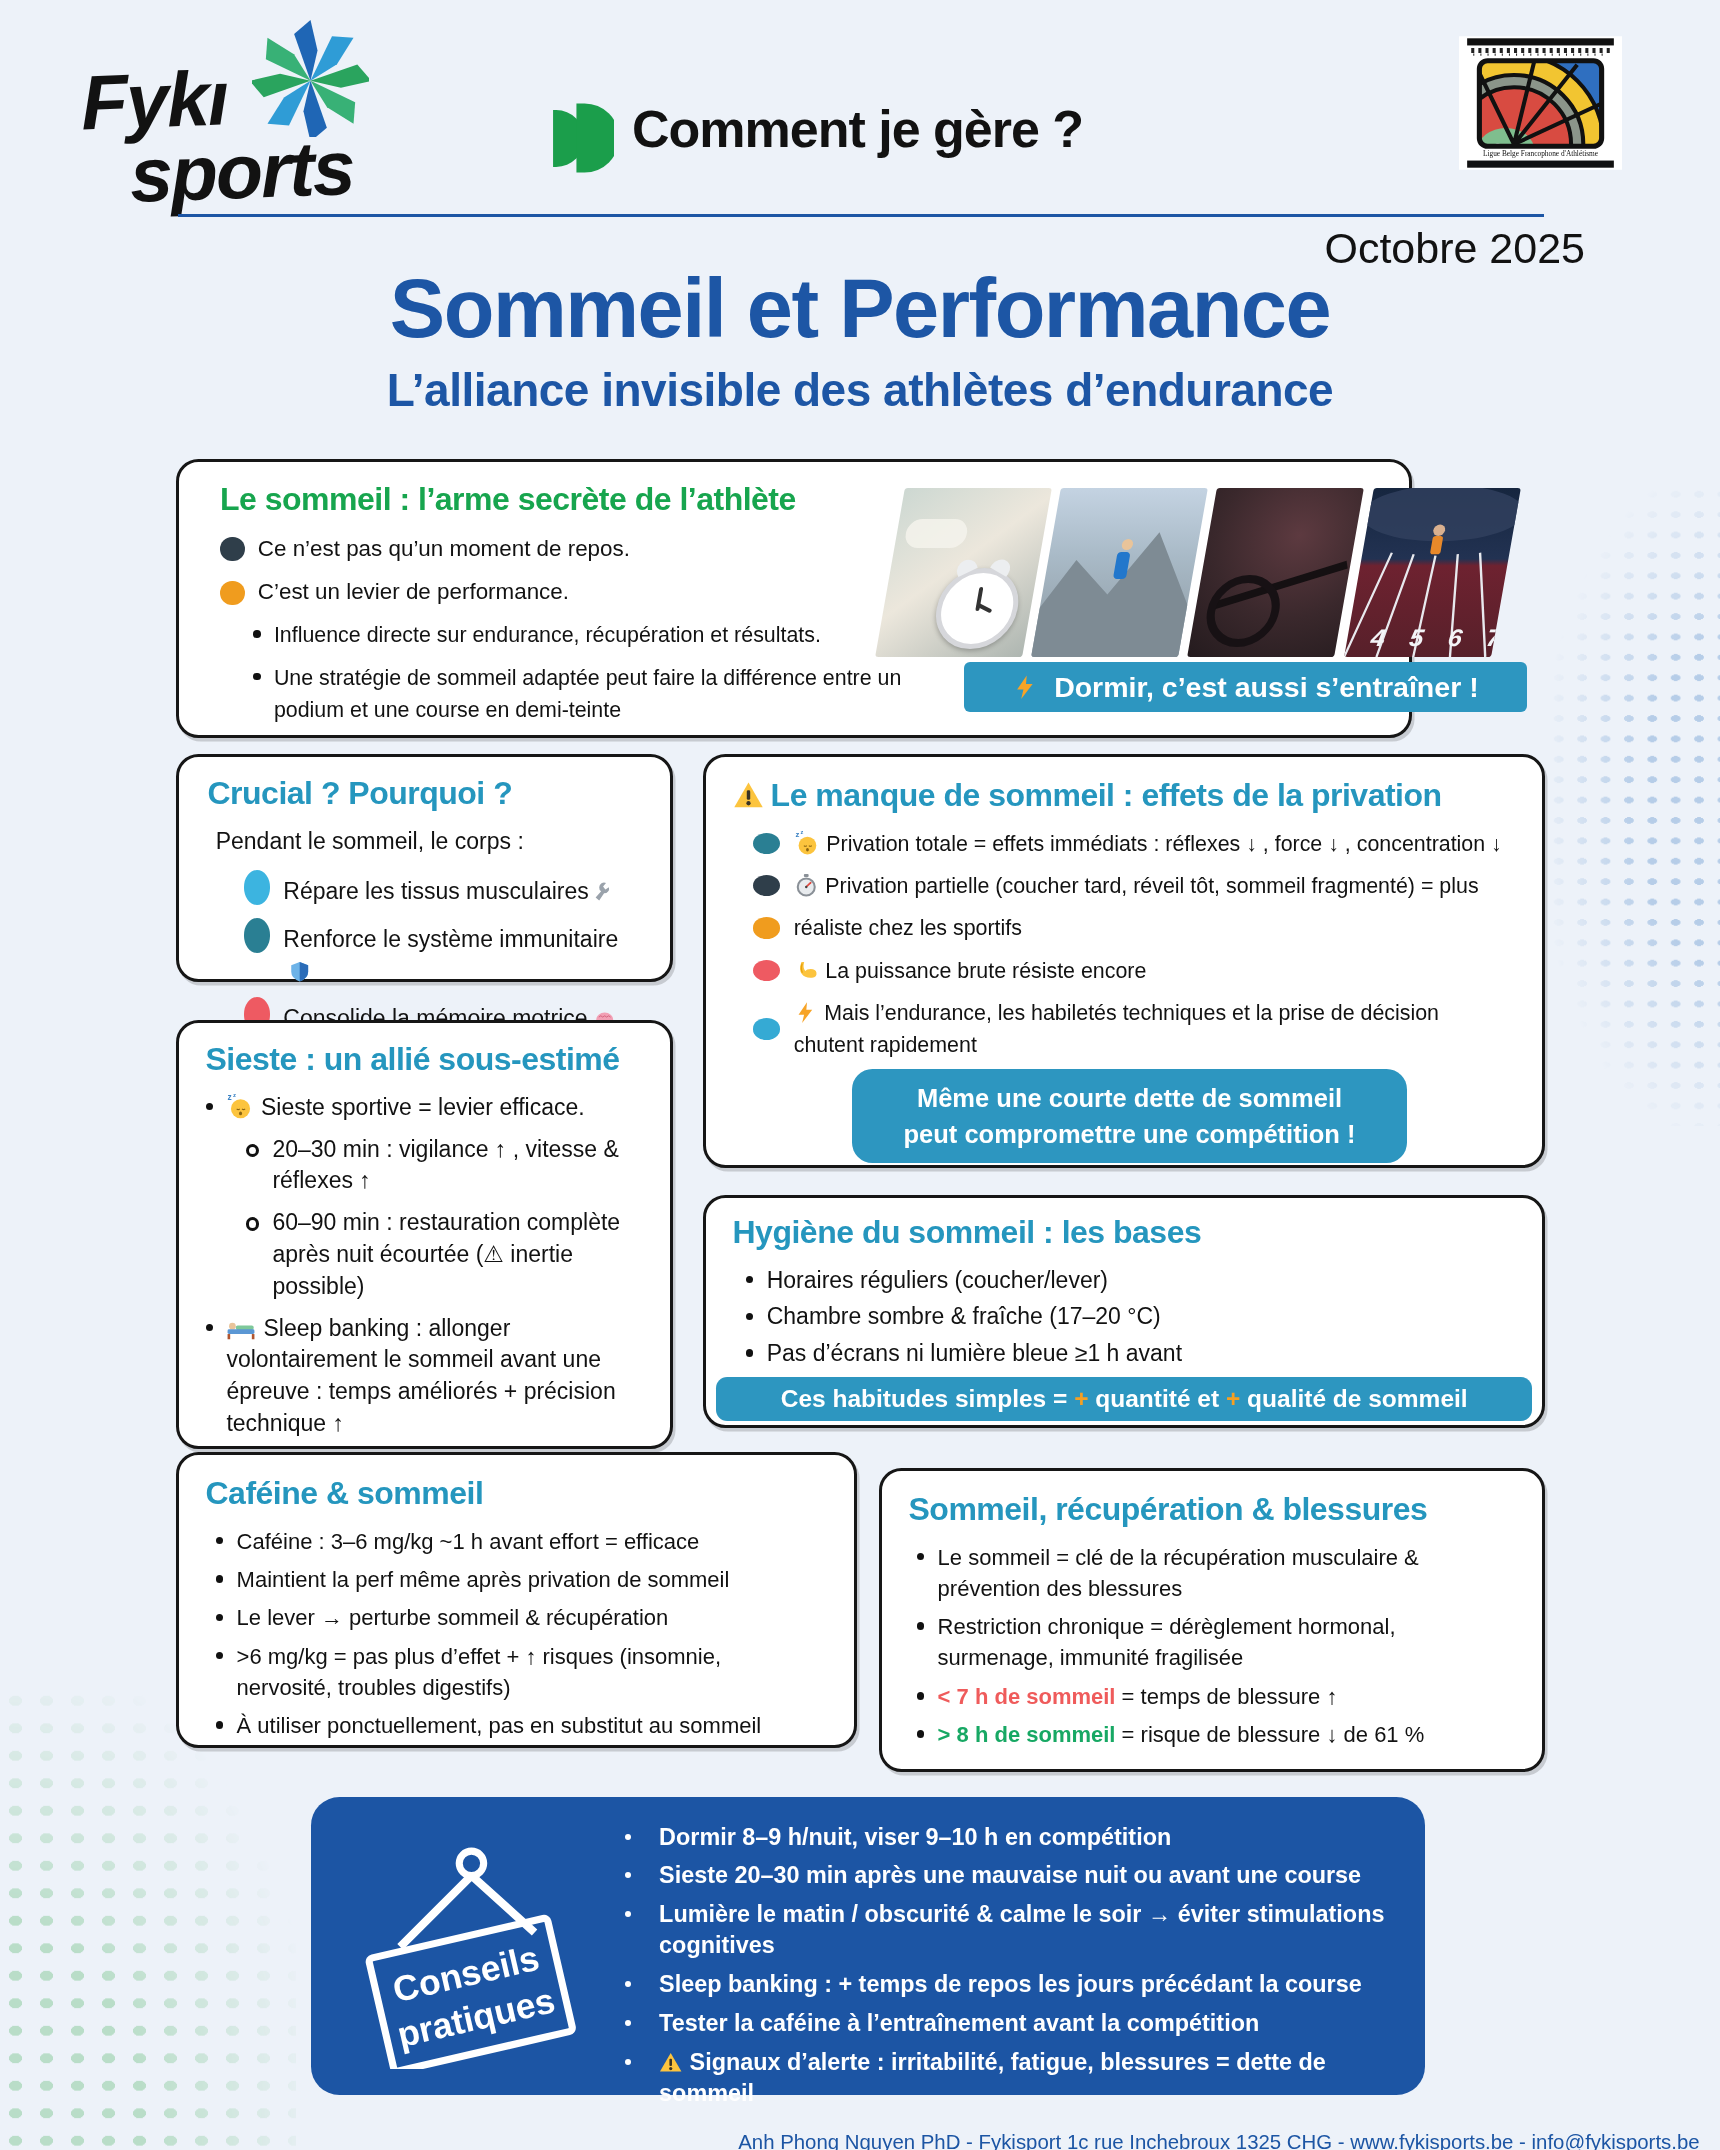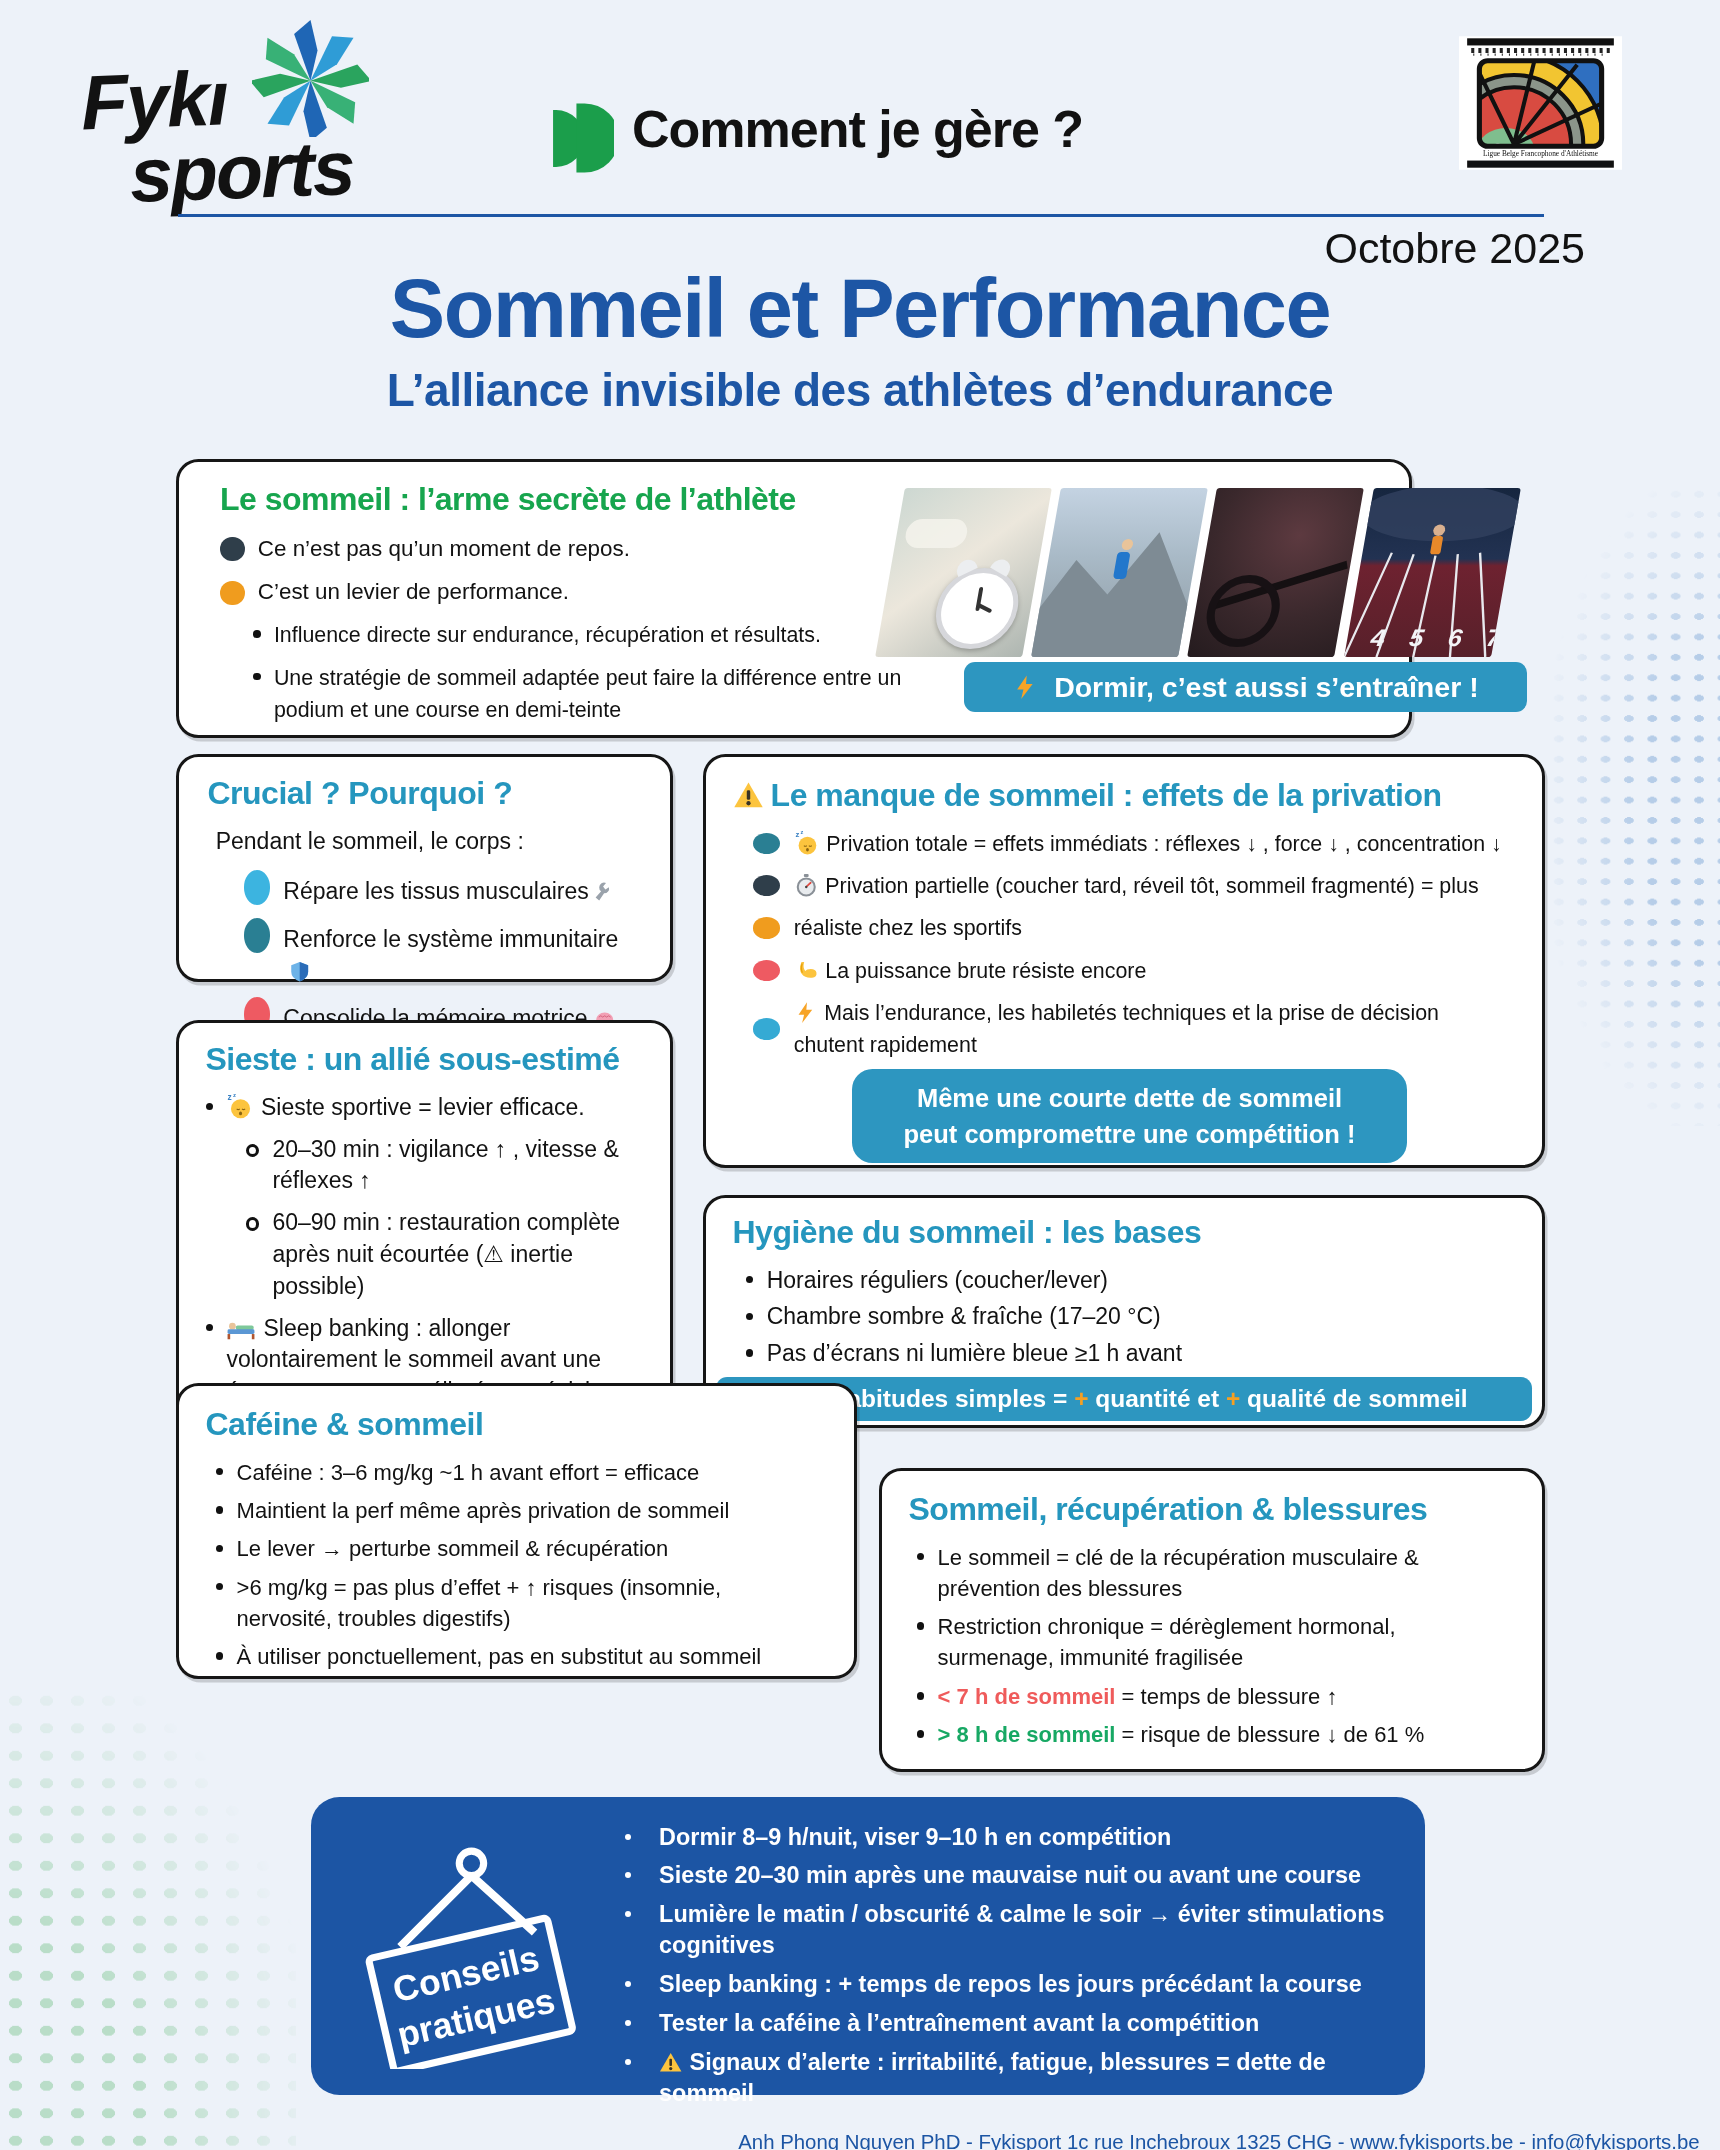--- a/index.html
+++ b/index.html
@@ -33,21 +33,21 @@
   #main-title{left:0;top:261px;width:100%;text-align:center;font-size:83px;font-weight:700;color:#1d56a5;letter-spacing:-1.5px}
   #subtitle{left:0;top:363px;width:100%;text-align:center;font-size:46px;font-weight:700;color:#1d56a5;letter-spacing:-0.5px}
   
   .card{position:absolute;background:#fff;border:3.1px solid #161616;border-radius:22.4px;
         box-shadow:2.5px 3.6px 0 rgba(25,25,25,.18);box-sizing:border-box}
   #card-secret{left:176px;top:459px;width:1236px;height:279px;padding:19.4px 41px}
   #card-crucial{left:176px;top:754px;width:497px;height:228px;padding:18.4px 28.5px}
   #card-privation{left:703px;top:754px;width:842px;height:414px;padding:20.4px 26.5px}
   #card-sieste{left:176px;top:1020px;width:497px;height:429px;padding:18.4px 26.5px}
   #card-hygiene{left:703px;top:1195px;width:842px;height:233px;padding:16.3px 26.5px}
-  #card-cafeine{left:176px;top:1383px;width:681px;height:296px;padding:20.4px 26.5px}
+  #card-cafeine{left:176px;top:1452px;width:681px;height:296px;padding:20.4px 26.5px}
   #card-blessures{left:879px;top:1468px;width:666px;height:304px;padding:20.4px 26.5px}
   .ct{font-weight:700;font-size:32px;letter-spacing:-0.5px;margin:0 0 13.3px 0}
   .green{color:#17a54e}.cyan{color:#2596be}
   .t44{font-size:22.4px;line-height:1.5;margin:0}
   .t43{font-size:22px;line-height:1.42;margin:0}
   .t45{font-size:23px;line-height:1.38;margin:0}
   .t42{font-size:21.4px;line-height:1.5;margin:0}
   .row{display:flex;align-items:flex-start;gap:13.3px;margin-bottom:10.2px}
   .row.center{align-items:center}
   .bullet{flex:none;border-radius:50%}
@@ -55,21 +55,21 @@
   .ell-v{width:26.5px;height:35px}
   .ell-h{width:27.5px;height:21.4px;margin-top:5.1px}
   .dot-sm{width:7.6px;height:7.6px;background:#111;border-radius:50%;flex:none;margin-top:11.2px}
   .dot-o{width:7.6px;height:7.6px;border:3.1px solid #111;background:#fff;border-radius:50%;flex:none;margin-top:10.2px}
   .dot-w{width:6.1px;height:6.1px;background:#fff;border-radius:50%;flex:none;margin-top:12.2px}
   .c-navy{background:#2f3e4a}.c-orange{background:#f09c1e}.c-teal{background:#2a7f93}
   .c-red{background:#ee5a62}.c-lblue{background:#35aad4}.c-sky{background:#3cb4e0}
   .ic{vertical-align:-4.6px;margin-right:7.1px}
   .ic-end{vertical-align:-4.6px;margin-left:5.1px}
   .pill{background:#2d96c0;color:#fff;font-weight:700;display:flex;align-items:center;
-        justify-content:center;border-radius:11px;text-align:center}
+        justify-content:center;border-radius:6px;text-align:center}
   .pill span{white-space:pre}
   .plus{color:#f5a023;font-weight:700}
   .lead{font-weight:700}
   .lead.red{color:#ef5b5b}.lead.grn{color:#17a864}
   
   #photos{position:absolute;left:711px;top:25.5px;width:632px;height:169px;display:flex;gap:9.2px}
   .photo{flex:none;width:147px;height:169px;transform:skewX(-10deg);border-radius:3.1px;
          overflow:hidden;position:relative;background:#ccc}
   #ph1{background:linear-gradient(140deg,#cdd8d2 0%,#ece7dc 45%,#aeb6b1 100%)}
   #ph1 .clock{position:absolute;right:13.3px;bottom:8.2px;width:71px;height:71px;border-radius:50%;

